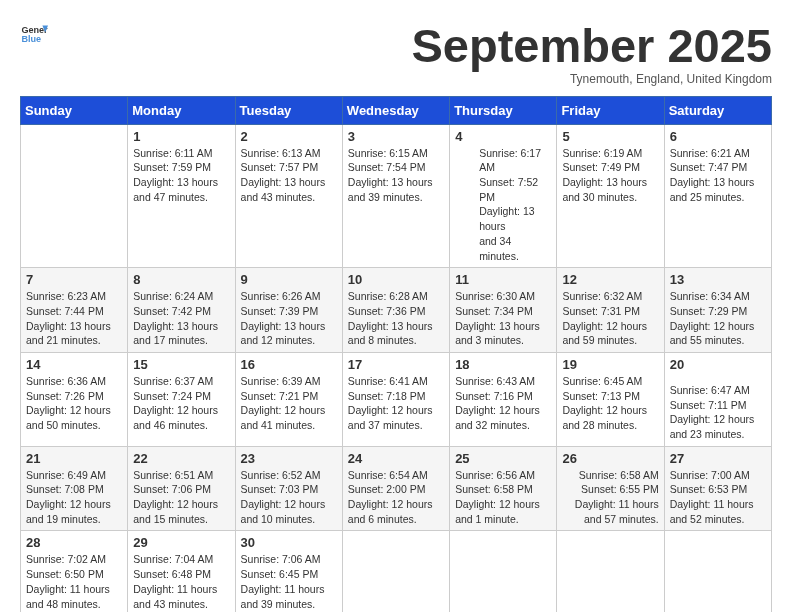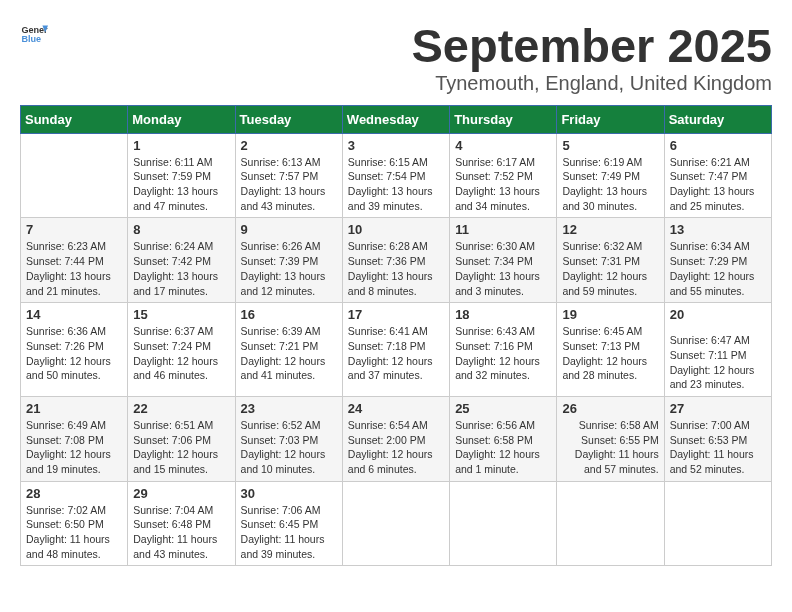--- a/index.html
+++ b/index.html
@@ -28,30 +28,30 @@
     .title-block {
       text-align: right;
     }
     .month-title {
       font-size: 47px;
       font-weight: bold;
       color: #333;
       line-height: 1.1;
     }
     .subtitle {
-      font-size: 20px;
+      font-size: 12px;
       color: #555;
     }
     table {
       width: 100%;
       border-collapse: collapse;
       font-size: 11px;
     }
     thead tr th {
-      background-color: #15803d;
+      background-color: #1d4ed8;
       color: #fff;
       padding: 6px 4px;
       text-align: left;
       font-size: 13px;
       font-weight: bold;
       border: 1px solid #3a6aaa;
     }
     tbody tr td {
       border: 1px solid #ccc;
       padding: 4px 5px;
@@ -132,21 +132,21 @@
         </td>
         <td>
           <span class="day-num">3</span>
           <div class="day-info" style="white-space: pre-line;">Sunrise: 6:15 AM
 Sunset: 7:54 PM
 Daylight: 13 hours
 and 39 minutes.</div>
         </td>
         <td>
           <span class="day-num">4</span>
-          <div class="day-info" style="white-space: pre-line;">Sunrise: 6:17 AM
+          <div class="day-info" style="white-space: pre-line; margin-left: 24px;">Sunrise: 6:17 AM
 Sunset: 7:52 PM
 Daylight: 13 hours
 and 34 minutes.</div>
         </td>
         <td>
           <span class="day-num">5</span>
           <div class="day-info" style="white-space: pre-line;">Sunrise: 6:19 AM
 Sunset: 7:49 PM
 Daylight: 13 hours
 and 30 minutes.</div>

